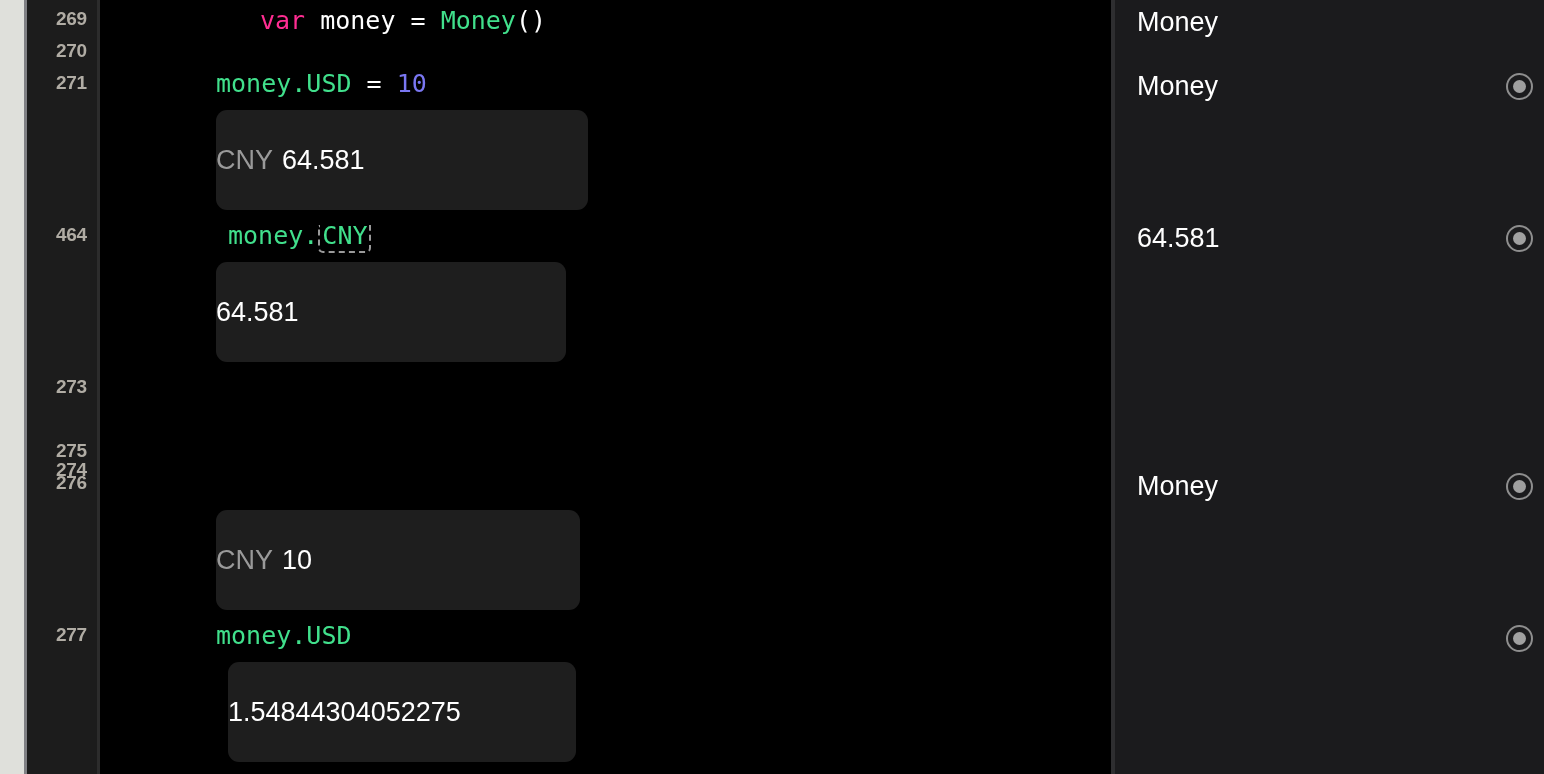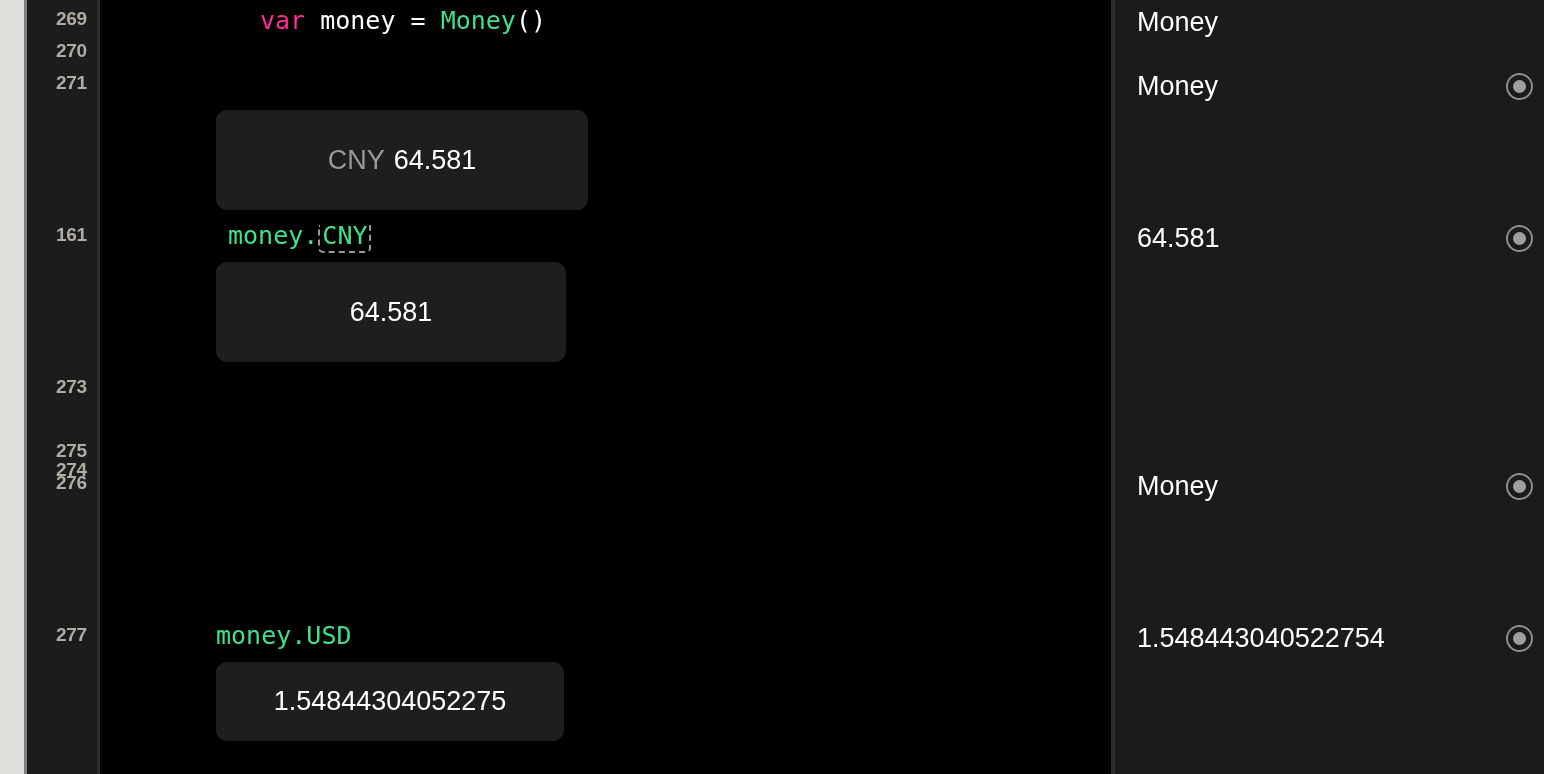--- a/index.html
+++ b/index.html
@@ -115,21 +115,20 @@
   .result-bubble {
     position: absolute;
     background: #1e1e1e;
     border-radius: 11px;
     box-sizing: border-box;
     display: flex;
     align-items: center;
   }
   .result-bubble .bubble-inner {
     width: 100%;
-    text-align: center;
     white-space: nowrap;
     font-family: "Liberation Sans", sans-serif;
     font-size: 27px;
     line-height: 1;
   }
   .bubble-unit {
     color: #9a9a9a;
     margin-right: 9px;
   }
   .bubble-value {
@@ -193,40 +192,44 @@
 
 <div id="app">
 
   <div class="left-rail"></div>
   <div class="left-rail-divider"></div>
 
   <div class="gutter" id="gutter">
       <div class="ln" style="top: 9px;">269</div>
       <div class="ln" style="top: 41px;">270</div>
       <div class="ln" style="top: 73px;">271</div>
-      <div class="ln" style="top: 225px;">161</div>
+      <div class="ln" style="top: 225px;">464</div>
       <div class="ln" style="top: 377px;">273</div>
       <div class="ln" style="top: 432px; margin-top: 28px;">274</div>
       <div class="ln" style="top: 441px; margin-left: 7px;">275</div>
       <div class="ln" style="top: 473px;">276</div>
       <div class="ln" style="top: 625px;">277</div>
     </div>
   <div class="gutter-divider"></div>
 
   <div class="editor" id="editor">
       <div class="code-line" style="top: 8px;"><span class="tok-keyword">var</span><span class="tok-plain"> money </span><span class="tok-plain">=</span><span class="tok-plain"> </span><span class="tok-ident">Money</span><span class="tok-plain">()</span></div>
+      <div class="code-line" style="top: 71px;"><span class="tok-ident">money</span><span class="tok-ident">.</span><span class="tok-ident">USD</span><span class="tok-plain"> </span><span class="tok-plain">=</span><span class="tok-plain"> </span><span class="tok-number">10</span></div>
       <div class="code-line" style="top: 223px; margin-left: 12px;"><span class="tok-ident">money</span><span class="tok-ident">.</span><span class="placeholder-token">CNY</span></div>
       <div class="code-line" style="top: 623px;"><span class="tok-ident">money</span><span class="tok-ident">.</span><span class="tok-ident">USD</span></div>
       <div class="result-bubble" style="left: 116px; top: 110px; width: 372px; height: 100px;">
         <div class="bubble-inner"><span class="bubble-unit">CNY</span><span class="bubble-value">64.581</span></div>
       </div>
       <div class="result-bubble" style="left: 116px; top: 262px; width: 350px; height: 100px;">
         <div class="bubble-inner"><span class="bubble-value">64.581</span></div>
       </div>
-      <div class="result-bubble" style="left: 116px; top: 662px; width: 348px; height: 79px;">
+      <div class="result-bubble" style="left: 116px; top: 510px; width: 364px; height: 100px;">
+        <div class="bubble-inner"><span class="bubble-unit">CNY</span><span class="bubble-value">10</span></div>
+      </div>
+      <div class="result-bubble" style="left: 128px; top: 662px; width: 348px; height: 100px;">
         <div class="bubble-inner"><span class="bubble-value">1.54844304052275</span></div>
       </div>
     </div>
 
   <div class="results-divider"></div>
 
   <div class="results-panel" id="results">
       <div class="result-row" style="top: 5px;">
         <div class="result-text">Money</div>
       </div>
@@ -236,18 +239,17 @@
       </div>
       <div class="result-row" style="top: 221px;">
         <div class="result-text">64.581</div>
         <div class="result-toggle"></div>
       </div>
       <div class="result-row" style="top: 469px;">
         <div class="result-text">Money</div>
         <div class="result-toggle"></div>
       </div>
       <div class="result-row" style="top: 621px;">
-        <div class="result-text">1.548443040522754</div>
         <div class="result-toggle"></div>
       </div>
     </div>
 
 </div>
 
 </body></html>

